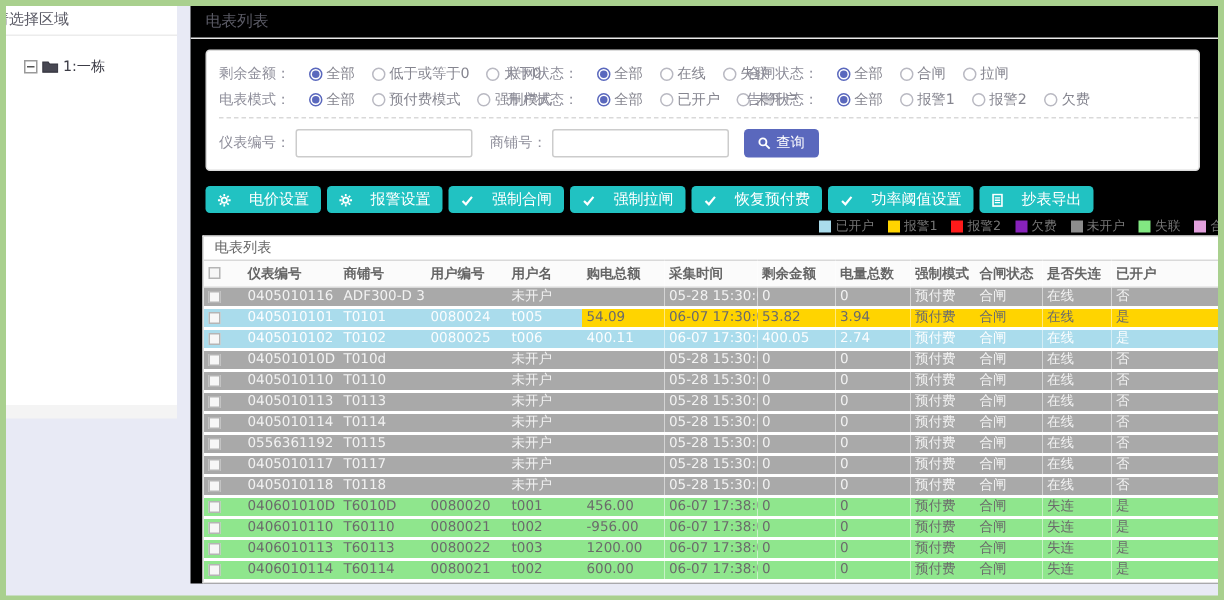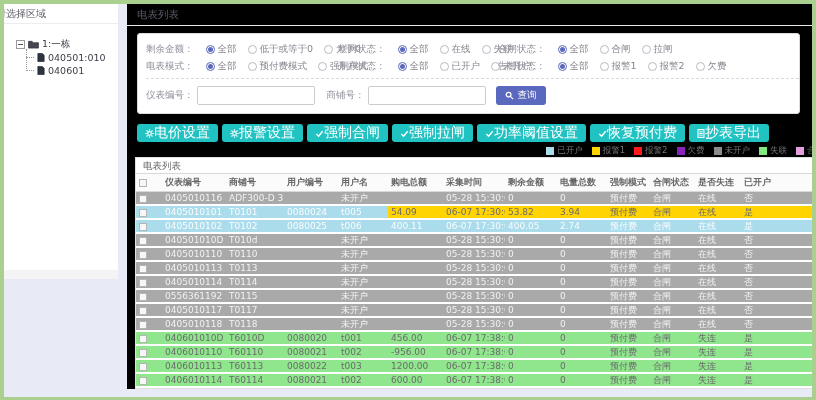--- a/index.html
+++ b/index.html
@@ -44,22 +44,22 @@
   .dashed{border-top:1px dashed #d9d9d9;margin-top:3px;}
   .search-row{display:flex;align-items:center;height:32px;font-size:9.5px;color:#8f8f9b;}
   .search-row input{width:110px;height:17px;border:1px solid #ccc;border-radius:2px;margin:0 0 0 2px;
                     font-size:9px;padding:0 3px;outline:none;box-sizing:content-box;background:#fff;}
   .gap12{width:12px;}.gap10{width:10px;}
   .query-btn{display:inline-flex;align-items:center;gap:4px;height:19px;padding:0 9px;border:none;
              border-radius:3px;background:#5a68bd;color:#fff;font-size:9.5px;
              font-family:inherit;cursor:pointer;}
 
   .actions{position:absolute;top:120px;left:10px;display:flex;gap:4px;}
-  .abtn{display:inline-flex;align-items:center;gap:0;height:18px;padding:0 8px;border:none;
-        border-radius:3px;background:#21c2c2;color:#fff;font-size:14px;font-family:inherit;cursor:pointer;
+  .abtn{display:inline-flex;align-items:center;gap:12px;height:18px;padding:0 8px;border:none;
+        border-radius:3px;background:#21c2c2;color:#fff;font-size:10px;font-family:inherit;cursor:pointer;
         white-space:nowrap;}
 
   .legend{position:absolute;top:141px;right:-12px;display:flex;align-items:center;gap:9px;
           font-size:8.5px;color:#777;white-space:nowrap;}
   .lg-item{display:inline-flex;align-items:center;gap:3px;}
   .lg-sw{width:8px;height:8px;display:inline-block;}
 
   .table-box{position:absolute;top:153px;left:8px;right:0;bottom:0;border:1px solid #e0e0e0;
              border-right:none;background:#fff;overflow:hidden;}
   .table-title{height:15px;line-height:15px;padding-left:7px;font-size:9.5px;color:#666;}
@@ -92,37 +92,20 @@
       <div class="tree">
         <div class="tree-root">
           <span class="expander">
               <i></i>
             </span>
           <svg width="11" height="9" viewBox="0 0 12 10">
               <path d="M0.5 1.5h4l1 1.5h6v6h-11z" fill="#474752" stroke="#35353f" stroke-width="0.8"></path>
             </svg>
           <span>1:一栋</span>
         </div>
-        <div class="tree-children" id="tree-children">
-          <span class="vline"></span>
-        <div class="tree-child">
-              <span class="hline"></span>
-              <svg width="8" height="9" viewBox="0 0 8 10">
-                <path d="M0.5 0.5h5l2 2v7h-7z" fill="#2f3442" stroke="#23283a" stroke-width="0.8"></path>
-              </svg>
-              <span>040501:010</span>
-            </div>
-            <div class="tree-child">
-              <span class="hline"></span>
-              <svg width="8" height="9" viewBox="0 0 8 10">
-                <path d="M0.5 0.5h5l2 2v7h-7z" fill="#2f3442" stroke="#23283a" stroke-width="0.8"></path>
-              </svg>
-              <span>040601</span>
-            </div>
-          </div>
       </div>
     </div>
     <div class="sidebar-foot"></div>
 
     <div class="main">
       <div class="main-header">电表列表</div>
 
       <div class="filter-box">
         <div id="filter-rows">
             <div class="frow">
@@ -270,27 +253,27 @@
           <button class="abtn">
             <svg width="9" height="9" viewBox="0 0 10 10">
               <path d="M1.5 5.5l2.5 2.5 4.5-5.5" stroke="#fff" stroke-width="1.6" fill="none"></path>
             </svg>
             <span>强制拉闸</span>
           </button>
           <button class="abtn">
             <svg width="9" height="9" viewBox="0 0 10 10">
               <path d="M1.5 5.5l2.5 2.5 4.5-5.5" stroke="#fff" stroke-width="1.6" fill="none"></path>
             </svg>
+            <span>恢复预付费</span>
+          </button>
+          <button class="abtn">
+            <svg width="9" height="9" viewBox="0 0 10 10">
+              <path d="M1.5 5.5l2.5 2.5 4.5-5.5" stroke="#fff" stroke-width="1.6" fill="none"></path>
+            </svg>
             <span>功率阈值设置</span>
-          </button>
-          <button class="abtn">
-            <svg width="9" height="9" viewBox="0 0 10 10">
-              <path d="M1.5 5.5l2.5 2.5 4.5-5.5" stroke="#fff" stroke-width="1.6" fill="none"></path>
-            </svg>
-            <span>恢复预付费</span>
           </button>
           <button class="abtn">
             <svg width="8" height="9" viewBox="0 0 8 10">
               <rect x="0.7" y="0.7" width="6.6" height="8.6" fill="none" stroke="#fff" stroke-width="1.2"></rect>
               <path d="M2 3.2h4M2 5h4M2 6.8h4" stroke="#fff" stroke-width="1"></path>
             </svg>
             <span>抄表导出</span>
           </button>
         </div>
 

